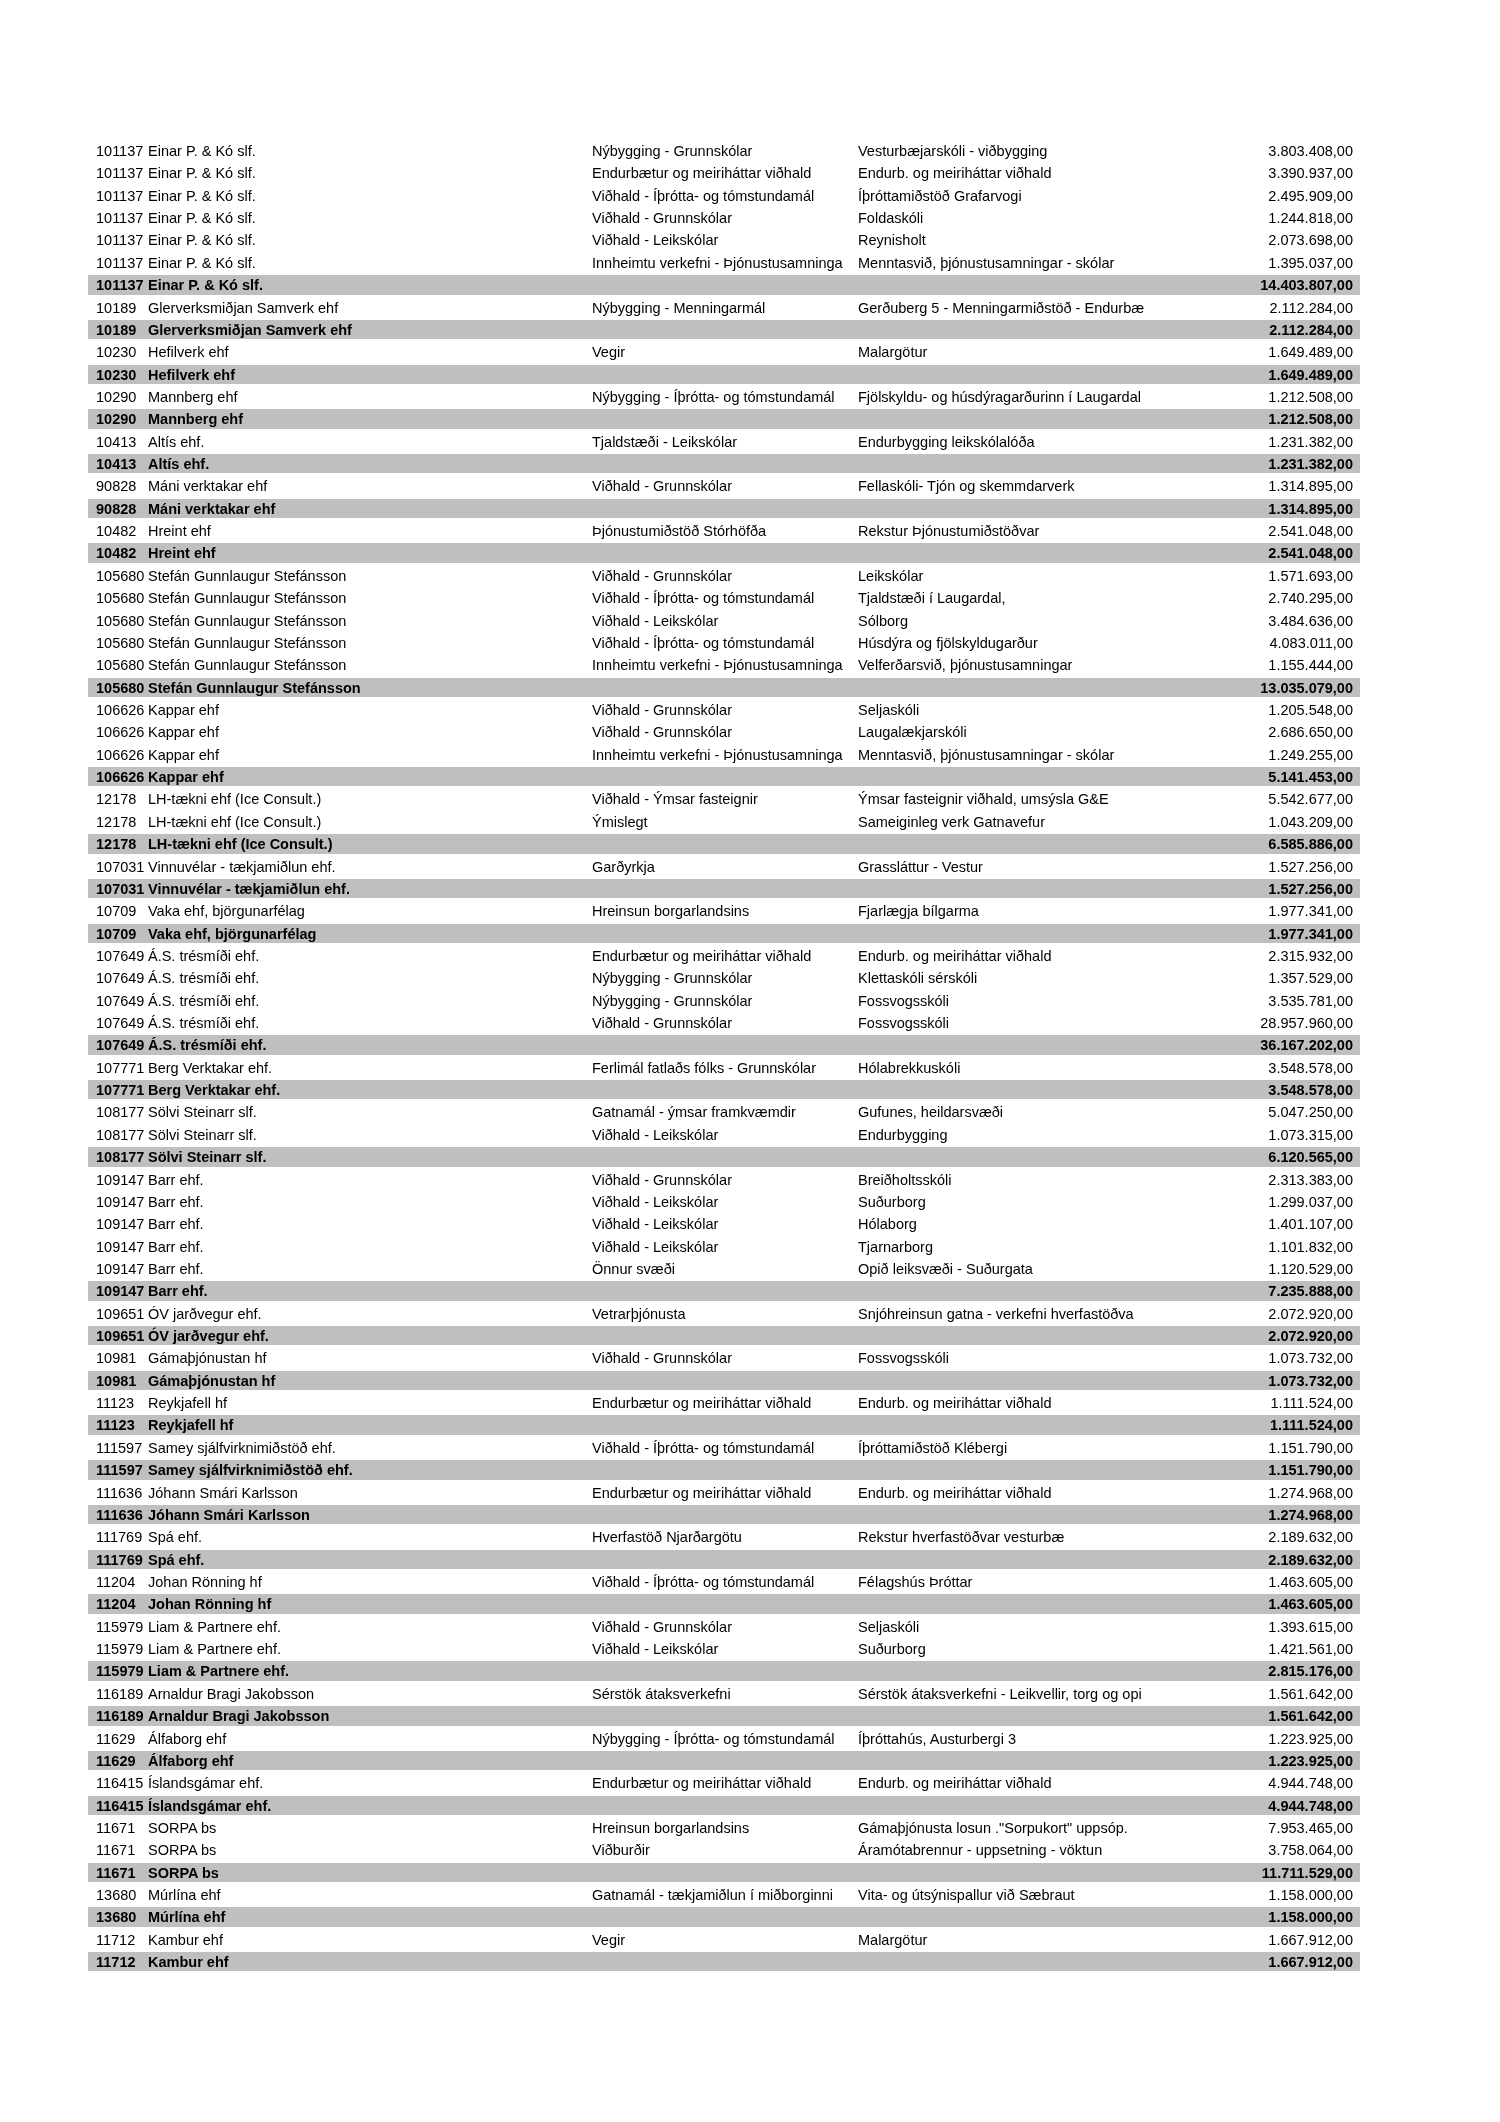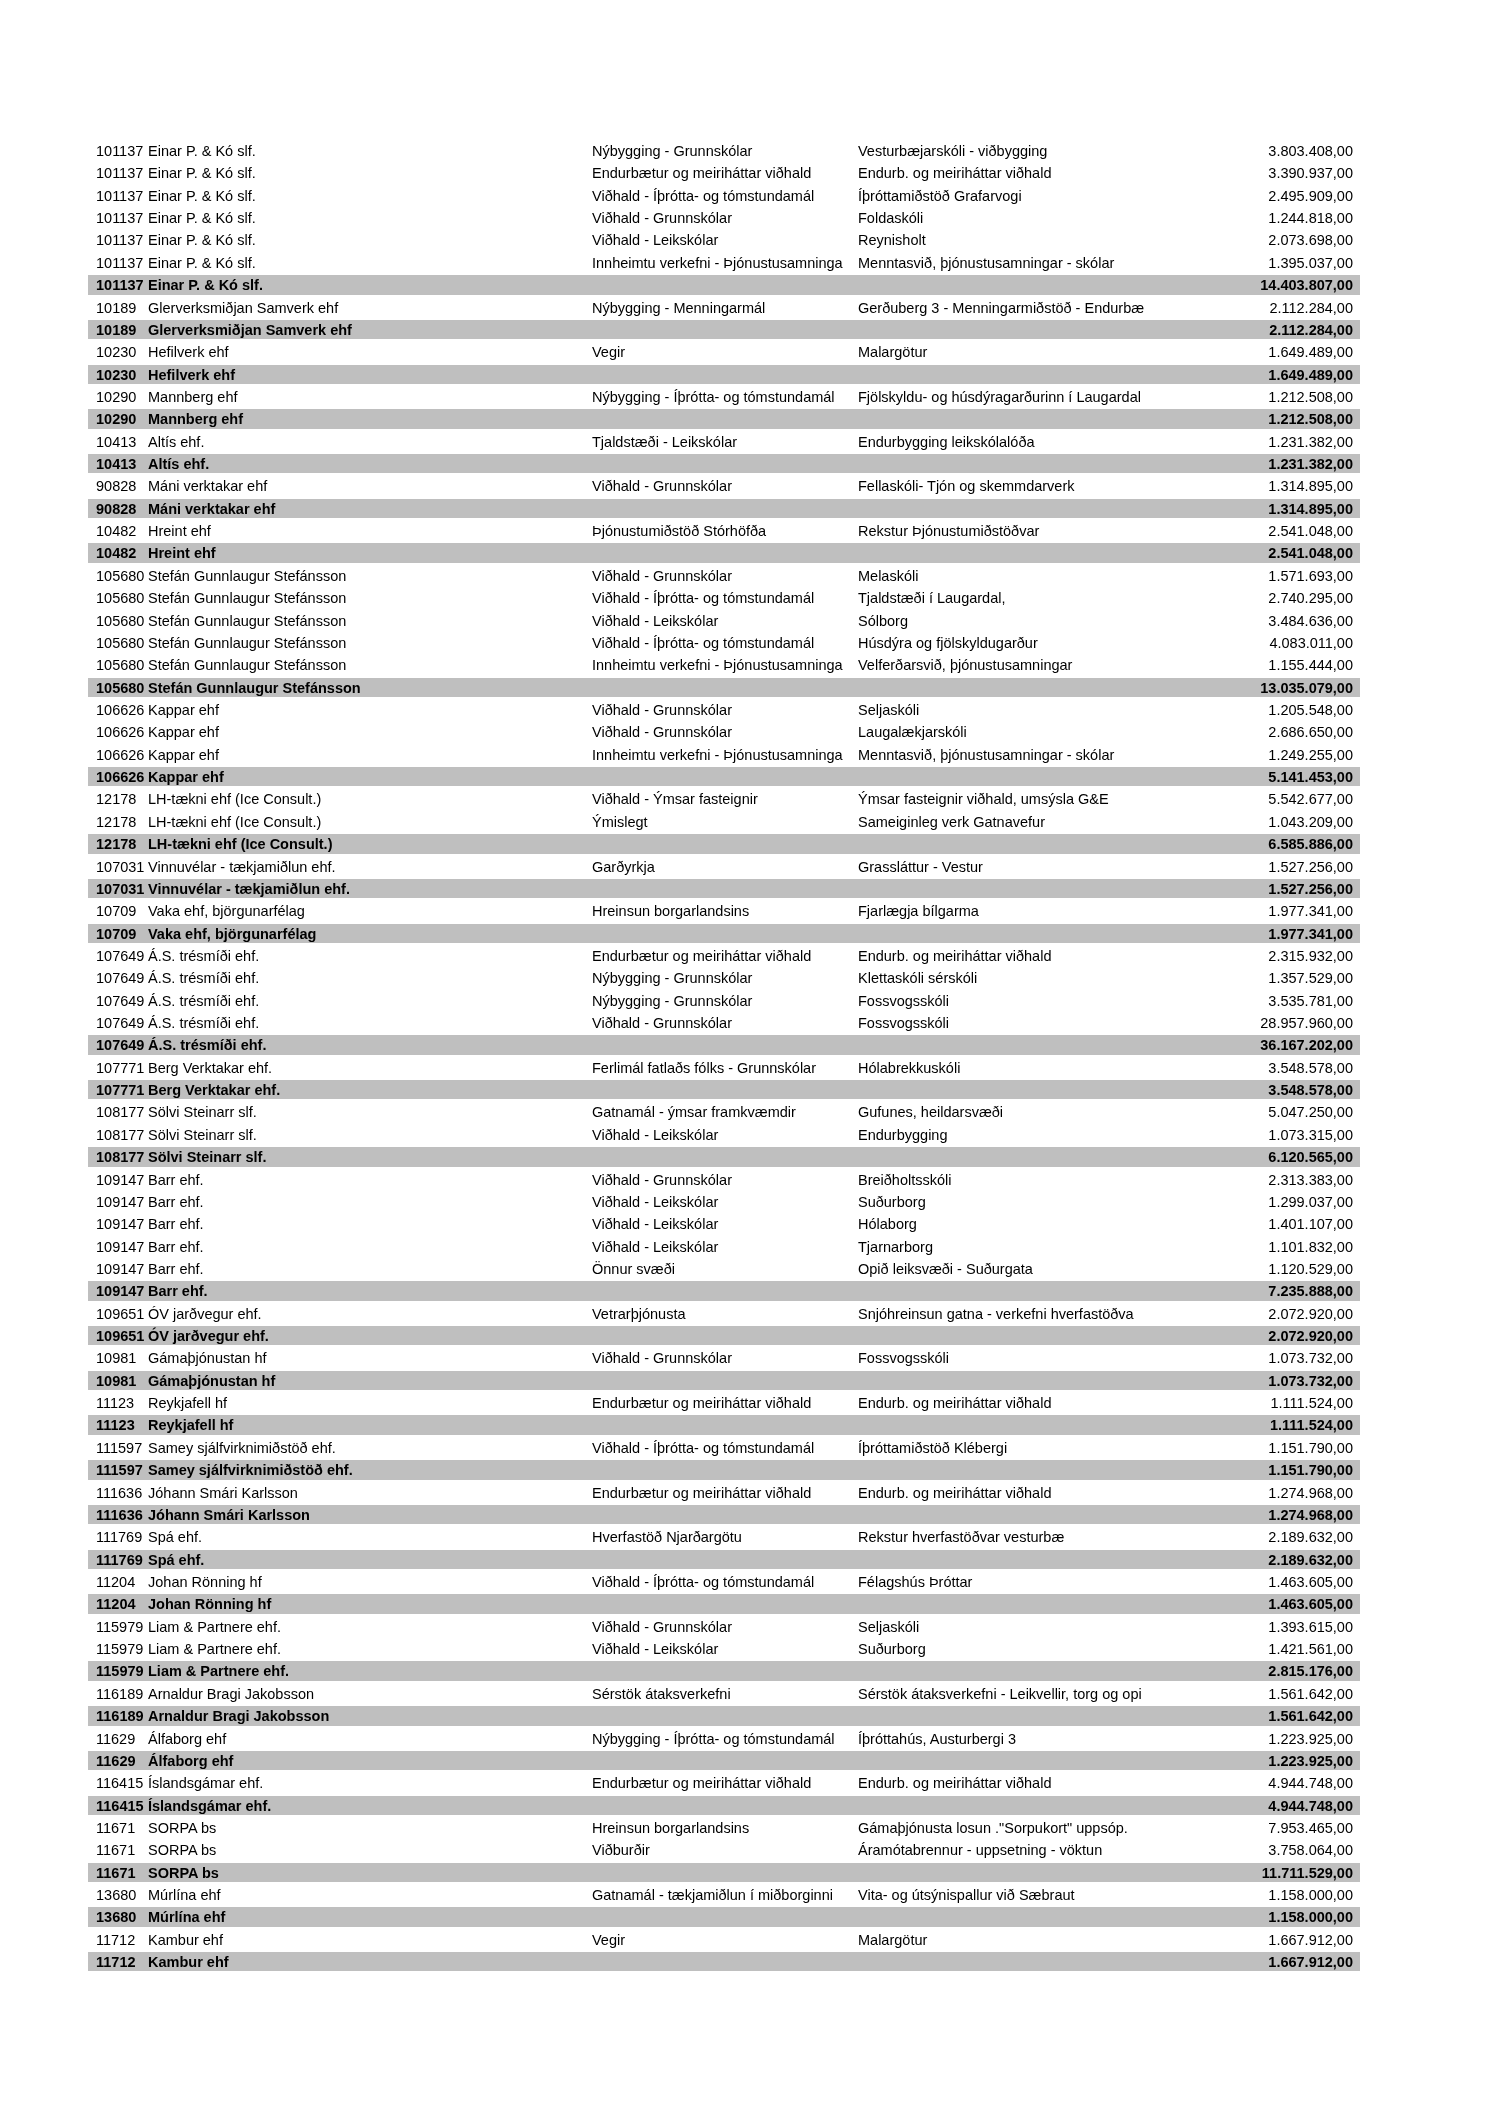--- a/index.html
+++ b/index.html
@@ -95,21 +95,21 @@
     <span class="cell id">101137</span>
     <span class="cell name">Einar P. &amp; Kó slf.</span>
     <span class="cell cat"></span>
     <span class="cell desc"></span>
     <span class="cell amt">14.403.807,00</span>
   </div>
       <div class="row">
     <span class="cell id">10189</span>
     <span class="cell name">Glerverksmiðjan Samverk ehf</span>
     <span class="cell cat">Nýbygging - Menningarmál</span>
-    <span class="cell desc">Gerðuberg 3 - Menningarmiðstöð -  Endurbæ</span>
+    <span class="cell desc">Gerðuberg 5 - Menningarmiðstöð -  Endurbæ</span>
     <span class="cell amt">2.112.284,00</span>
   </div>
       <div class="row subtotal">
     <span class="cell id">10189</span>
     <span class="cell name">Glerverksmiðjan Samverk ehf</span>
     <span class="cell cat"></span>
     <span class="cell desc"></span>
     <span class="cell amt">2.112.284,00</span>
   </div>
       <div class="row">
@@ -179,21 +179,21 @@
     <span class="cell id">10482</span>
     <span class="cell name">Hreint ehf</span>
     <span class="cell cat"></span>
     <span class="cell desc"></span>
     <span class="cell amt">2.541.048,00</span>
   </div>
       <div class="row">
     <span class="cell id">105680</span>
     <span class="cell name">Stefán Gunnlaugur Stefánsson</span>
     <span class="cell cat">Viðhald - Grunnskólar</span>
-    <span class="cell desc">Melaskóli</span>
+    <span class="cell desc">Leikskólar</span>
     <span class="cell amt">1.571.693,00</span>
   </div>
       <div class="row">
     <span class="cell id">105680</span>
     <span class="cell name">Stefán Gunnlaugur Stefánsson</span>
     <span class="cell cat">Viðhald - Íþrótta- og tómstundamál</span>
     <span class="cell desc">Tjaldstæði í Laugardal,</span>
     <span class="cell amt">2.740.295,00</span>
   </div>
       <div class="row">

